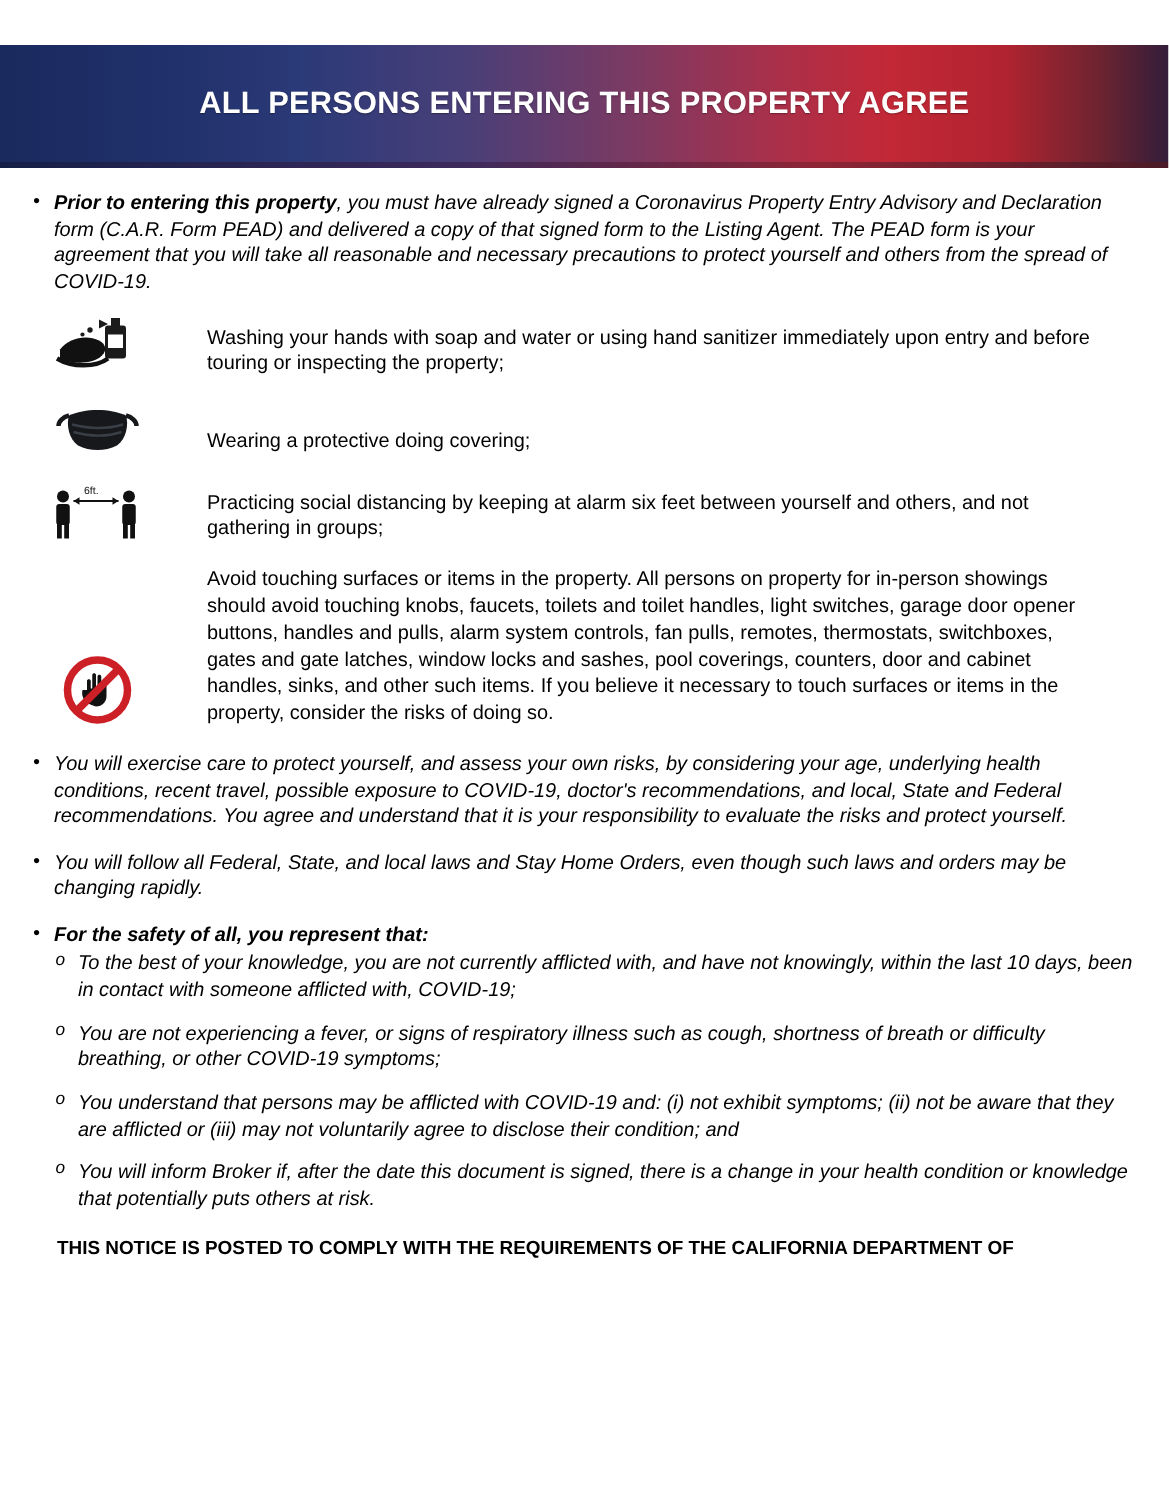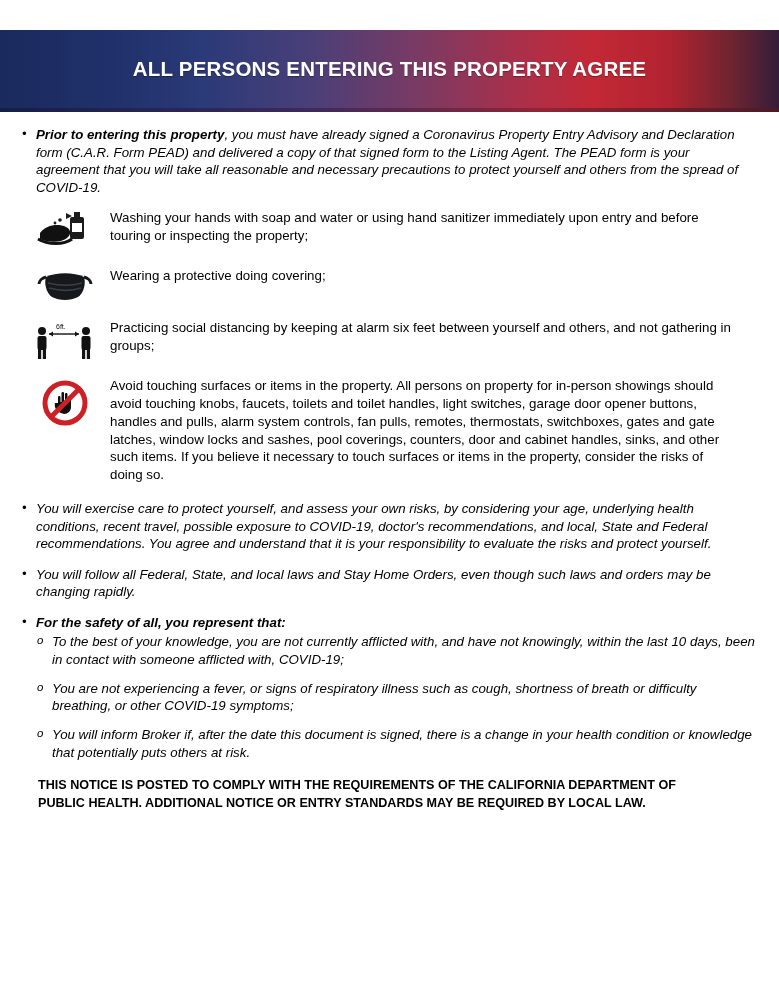--- a/index.html
+++ b/index.html
@@ -80,22 +80,23 @@
     top: -1px;
     font-size: 13px;
   }
   .bold { font-weight: bold; }
   
   .icon-rows {
     margin: 10px 0 8px 0;
   }
   .icon-row {
     display: flex;
-    align-items: flex-start;
+    align-items: flex-end;
     margin-bottom: 16px;
+    gap: 28px;
   }
   .icon-cell {
     width: 90px;
     min-width: 90px;
     display: flex;
     justify-content: center;
     align-items: flex-start;
     padding-top: 2px;
   }
   .icon-text {
@@ -253,26 +254,26 @@
         <span>You will exercise care to protect yourself, and assess your own risks, by considering your age, underlying health conditions, recent travel, possible exposure to COVID-19, doctor's recommendations, and local, State and Federal recommendations. You agree and understand that it is your responsibility to evaluate the risks and protect yourself.</span>
       </li>
       <li class="bullet">
         <span>You will follow all Federal, State, and local laws and Stay Home Orders, even though such laws and orders may be changing rapidly.</span>
       </li>
       <li class="bullet">
         <span class="bold">For the safety of all, you represent that:</span>
         <ul class="sub-bullets">
           <li>To the best of your knowledge, you are not currently afflicted with, and have not knowingly, within the last 10 days, been in contact with someone afflicted with, COVID-19;</li>
           <li>You are not experiencing a fever, or signs of respiratory illness such as cough, shortness of breath or difficulty breathing, or other COVID-19 symptoms;</li>
+          <li>You understand that persons may be afflicted with COVID-19 and: (i) not exhibit symptoms; (ii) not be aware that they are afflicted or (iii) may not voluntarily agree to disclose their condition; and</li>
           <li>You will inform Broker if, after the date this document is signed, there is a change in your health condition or knowledge that potentially puts others at risk.</li>
         </ul>
       </li>
     </ul>
 
     <div class="footer-note">
       <div>THIS NOTICE IS POSTED TO COMPLY WITH THE REQUIREMENTS OF THE CALIFORNIA DEPARTMENT OF</div>
-      <div>PUBLIC HEALTH.  ADDITIONAL NOTICE OR ENTRY STANDARDS MAY BE REQUIRED BY LOCAL LAW.</div>
     </div>
   </div>
 
   <div class="watermark">CRISNET</div>
   <div class="bottom-bar"></div>
 </div>
 
 </body></html>

